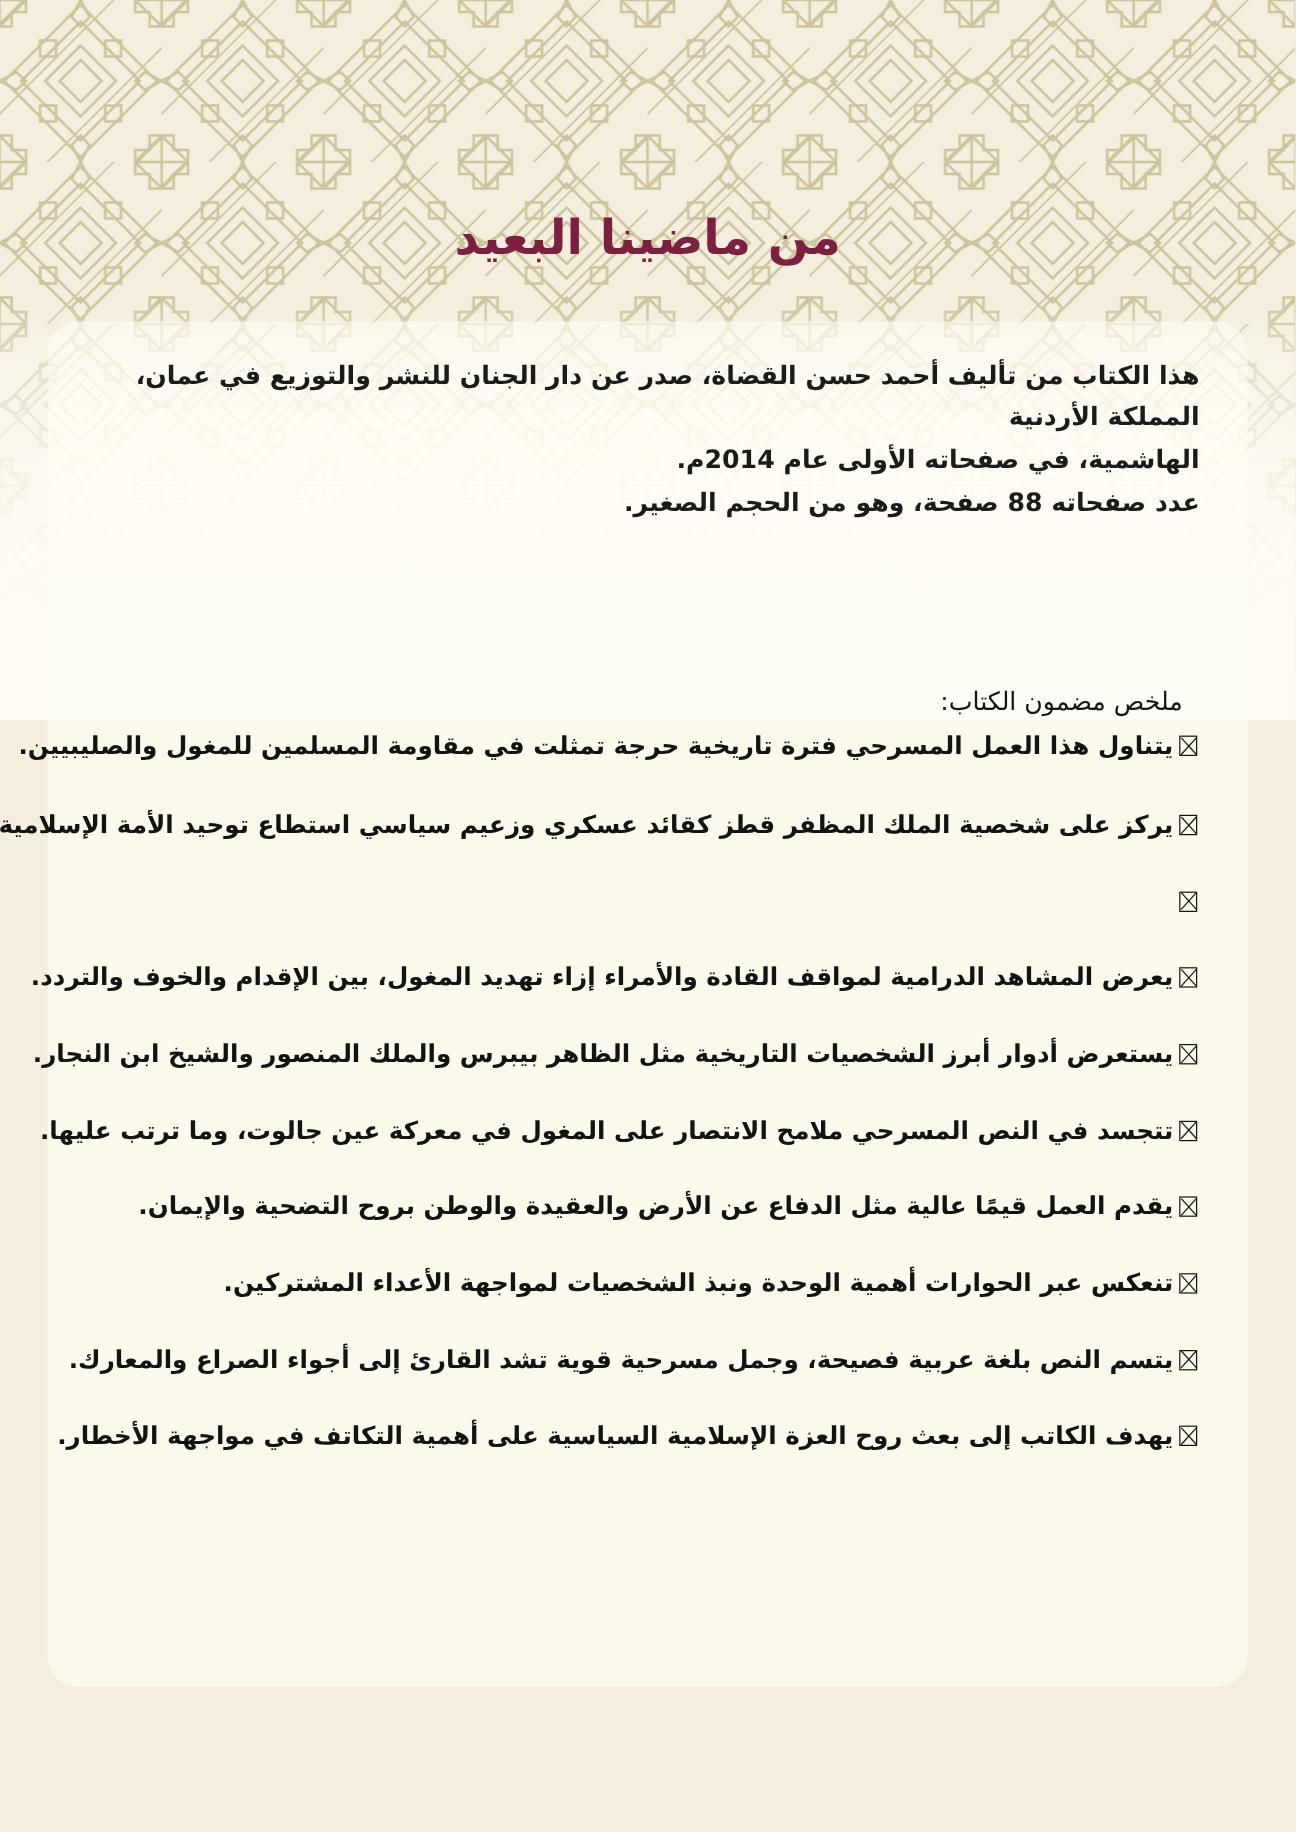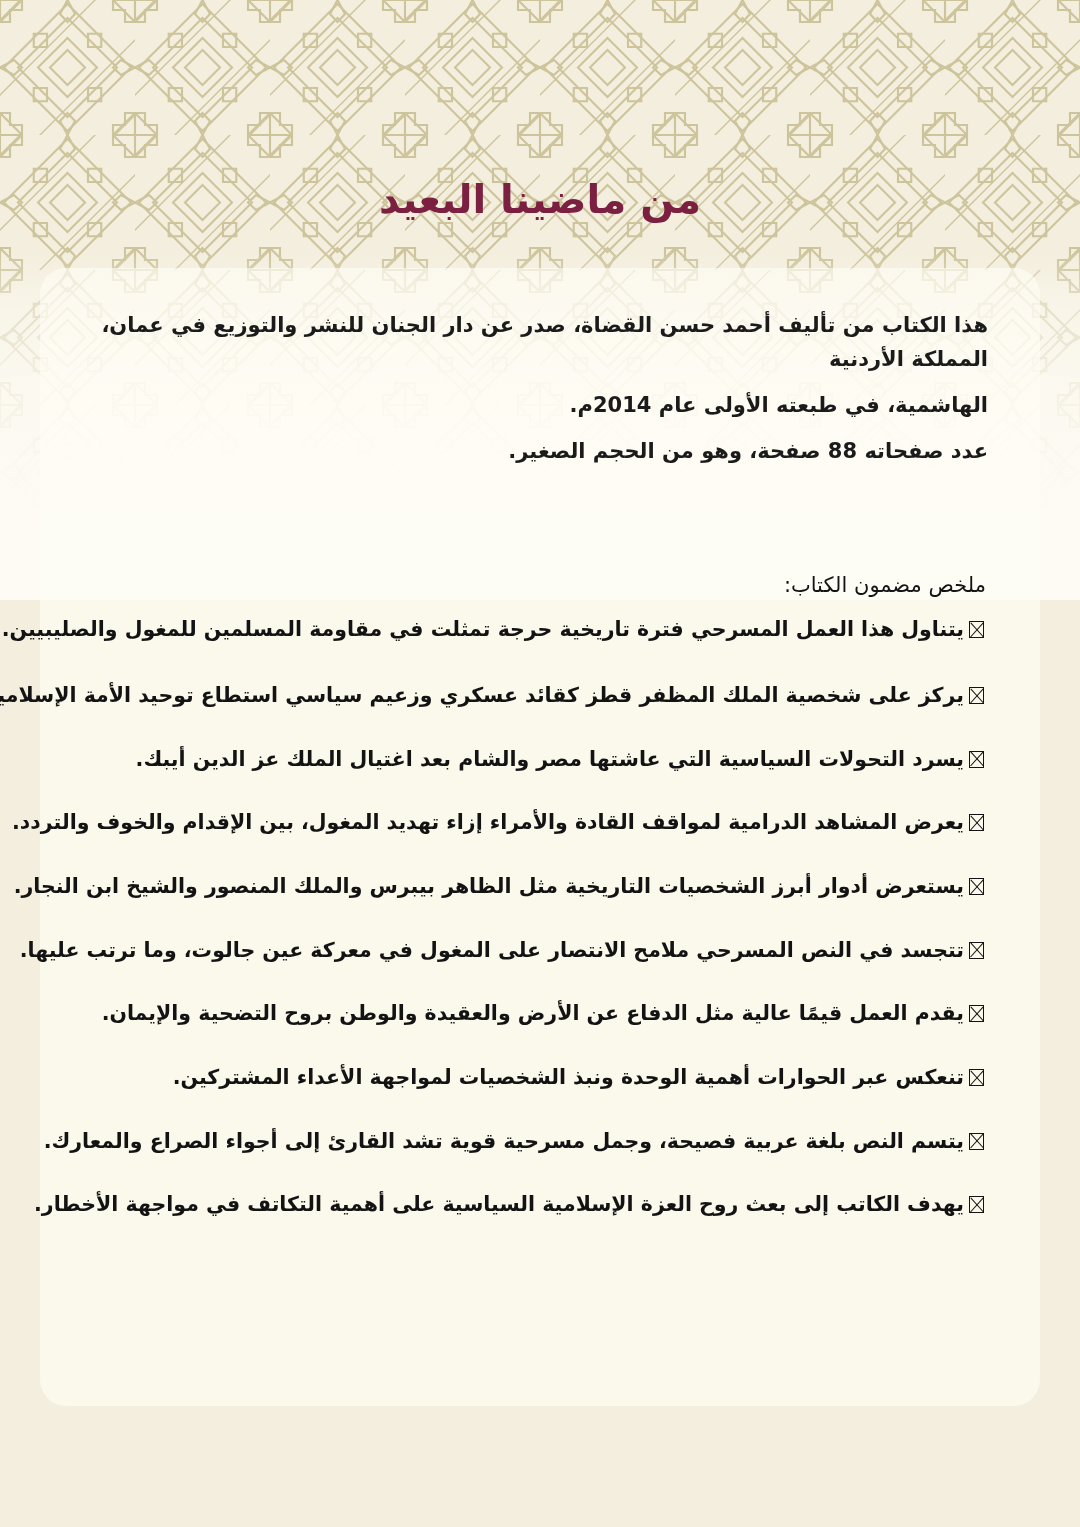--- a/index.html
+++ b/index.html
@@ -102,21 +102,21 @@
     direction: rtl;
     text-align: right;
     font-family: "DejaVu Sans", "Liberation Sans", sans-serif;
     font-size: 21px;
     font-weight: bold;
     color: #1b1b1b;
     line-height: 1.62;
   }
 
   #intro-block p {
-    margin: 12px;
+    margin: 0;
   }
 
   #intro-block p + p {
     margin-top: 2px;
   }
 
   
   #summary-section {
     position: absolute;
     right: 40px;
@@ -131,21 +131,21 @@
     font-family: "DejaVu Sans", "Liberation Sans", sans-serif;
     font-size: 21px;
     font-weight: normal;
     color: #141414;
     line-height: 1.4;
     text-align: right;
   }
 
   #bullet-list {
     list-style: none;
-    margin: 16px;
+    margin: 2px;
     padding: 0;
   }
 
   #bullet-list li {
     display: block;
     margin: 0 0 36px 0;
     font-family: "DejaVu Sans", "Liberation Sans", sans-serif;
     font-size: 20.5px;
     font-weight: bold;
     color: #131313;
@@ -250,36 +250,36 @@
   <div id="pattern-fade"></div>
 
   <div id="title-wrap">
     <h1 id="doc-title">من ماضينا البعيد</h1>
   </div>
 
   <div id="content-card">
 
     <div id="intro-block">
       <p>هذا الكتاب من تأليف أحمد حسن القضاة، صدر عن دار الجنان للنشر والتوزيع في عمان، المملكة الأردنية</p>
-      <p>الهاشمية، في طبعته الأولى عام 2014م.</p>
+      <p>الهاشمية، في صفحاته الأولى عام 2014م.</p>
       <p>عدد صفحاته 88 صفحة، وهو من الحجم الصغير.</p>
     </div>
 
     <div id="summary-section">
       <h2 id="summary-heading">ملخص مضمون الكتاب:</h2>
 
       <ul id="bullet-list">
         <li>
           <span class="bullet-marker"></span><span class="bullet-text">يتناول هذا العمل المسرحي فترة تاريخية حرجة تمثلت في مقاومة المسلمين للمغول والصليبيين.</span>
         </li>
         <li>
           <span class="bullet-marker"></span><span class="bullet-text">يركز على شخصية الملك المظفر قطز كقائد عسكري وزعيم سياسي استطاع توحيد الأمة الإسلامية.</span>
         </li>
         <li>
-          <span class="bullet-marker"></span><span class="bullet-text">يسرد التحولات السياسية التي عاشتها مصر والشام بعد اغتيال الملك عز الدين أيبك.</span>
+          <span class="bullet-marker"></span>
         </li>
         <li>
           <span class="bullet-marker"></span><span class="bullet-text">يعرض المشاهد الدرامية لمواقف القادة والأمراء إزاء تهديد المغول، بين الإقدام والخوف والتردد.</span>
         </li>
         <li>
           <span class="bullet-marker"></span><span class="bullet-text">يستعرض أدوار أبرز الشخصيات التاريخية مثل الظاهر بيبرس والملك المنصور والشيخ ابن النجار.</span>
         </li>
         <li>
           <span class="bullet-marker"></span><span class="bullet-text">تتجسد في النص المسرحي ملامح الانتصار على المغول في معركة عين جالوت، وما ترتب عليها.</span>
         </li>

